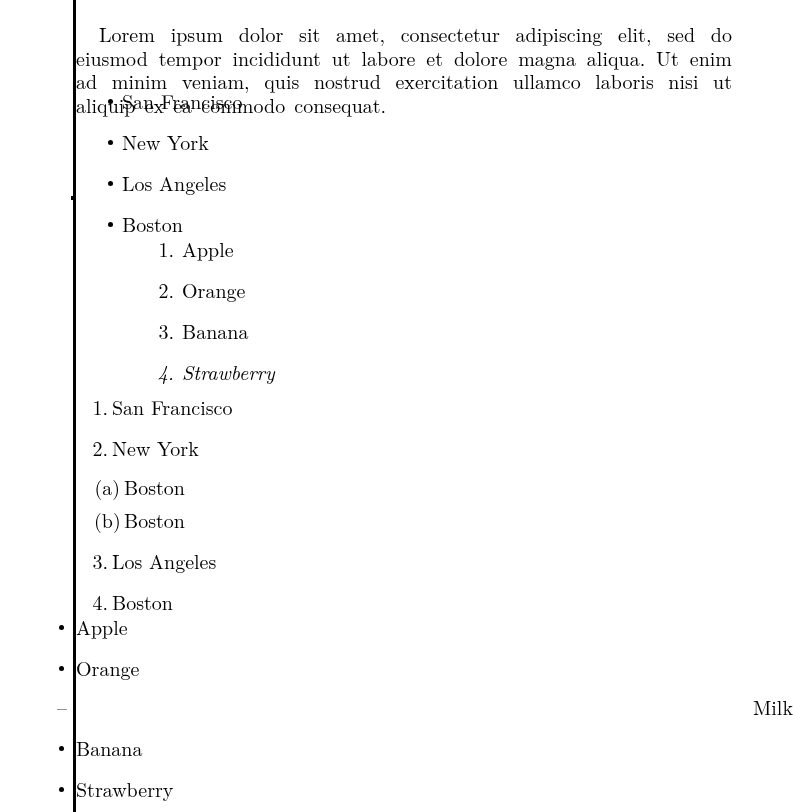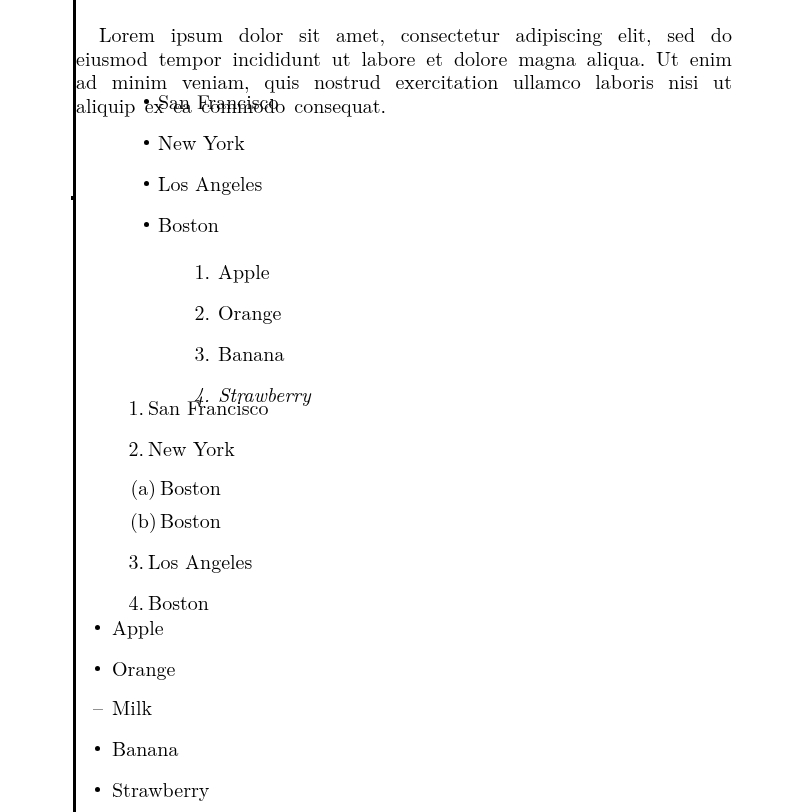--- a/index.html
+++ b/index.html
@@ -31,21 +31,21 @@
     position: absolute;
     top: 2px;
     left: 76px;
     width: 656px;
     text-align: justify;
     text-indent: 23px;
     line-height: 1.18;
     word-spacing: 2.5px;
   }
 
-  .block { position: absolute; left: 0; right: 0; padding-left: 36px; }
+  .block { position: absolute; left: 0; right: 0; }
   ul, ol { margin: 0; padding: 0; list-style: none; }
   li { position: relative; }
 
   
   .itemize-a > li {
     margin-left: 122px;
     padding-left: 0;
     margin-bottom: 16px;
   }
   .itemize-a > li::before {
@@ -54,21 +54,21 @@
     left: -14px;
     top: 0.56em;
     width: 5px;
     height: 5px;
     background: #000;
     border-radius: 50%;
   }
   .itemize-a > li:last-child { margin-bottom: 0; }
 
   
-  .enum-fruit { margin-top: 22px; margin-left: 34px; }
+  .enum-fruit { margin-top: 0; margin-left: 34px; }
   .enum-fruit > li { margin-bottom: 16px; }
   .enum-fruit > li:last-child { margin-bottom: 0; font-style: italic; }
   .enum-fruit > li .num {
     display: inline-block;
     width: 18px;
     text-align: right;
     margin-right: 8px;
   }
 
   
@@ -109,21 +109,21 @@
     top: 0.56em;
     width: 5px;
     height: 5px;
     background: #000;
     border-radius: 50%;
   }
   .itemize-outer > li:last-child { margin-bottom: 0; }
 
   
   .dash-list { margin-top: 14px; margin-left: 0; }
-  .dash-list > li { margin-bottom: 8px; position: relative; }
+  .dash-list > li { margin-bottom: 8px; position: relative; text-align: right; }
   .dash-list > li:last-child { margin-bottom: 14px; }
   .dash-list > li::before {
     content: "\2013"; 
     position: absolute;
     left: -19px;
     top: 0;
   }
 
   
   .stray-bullet {

